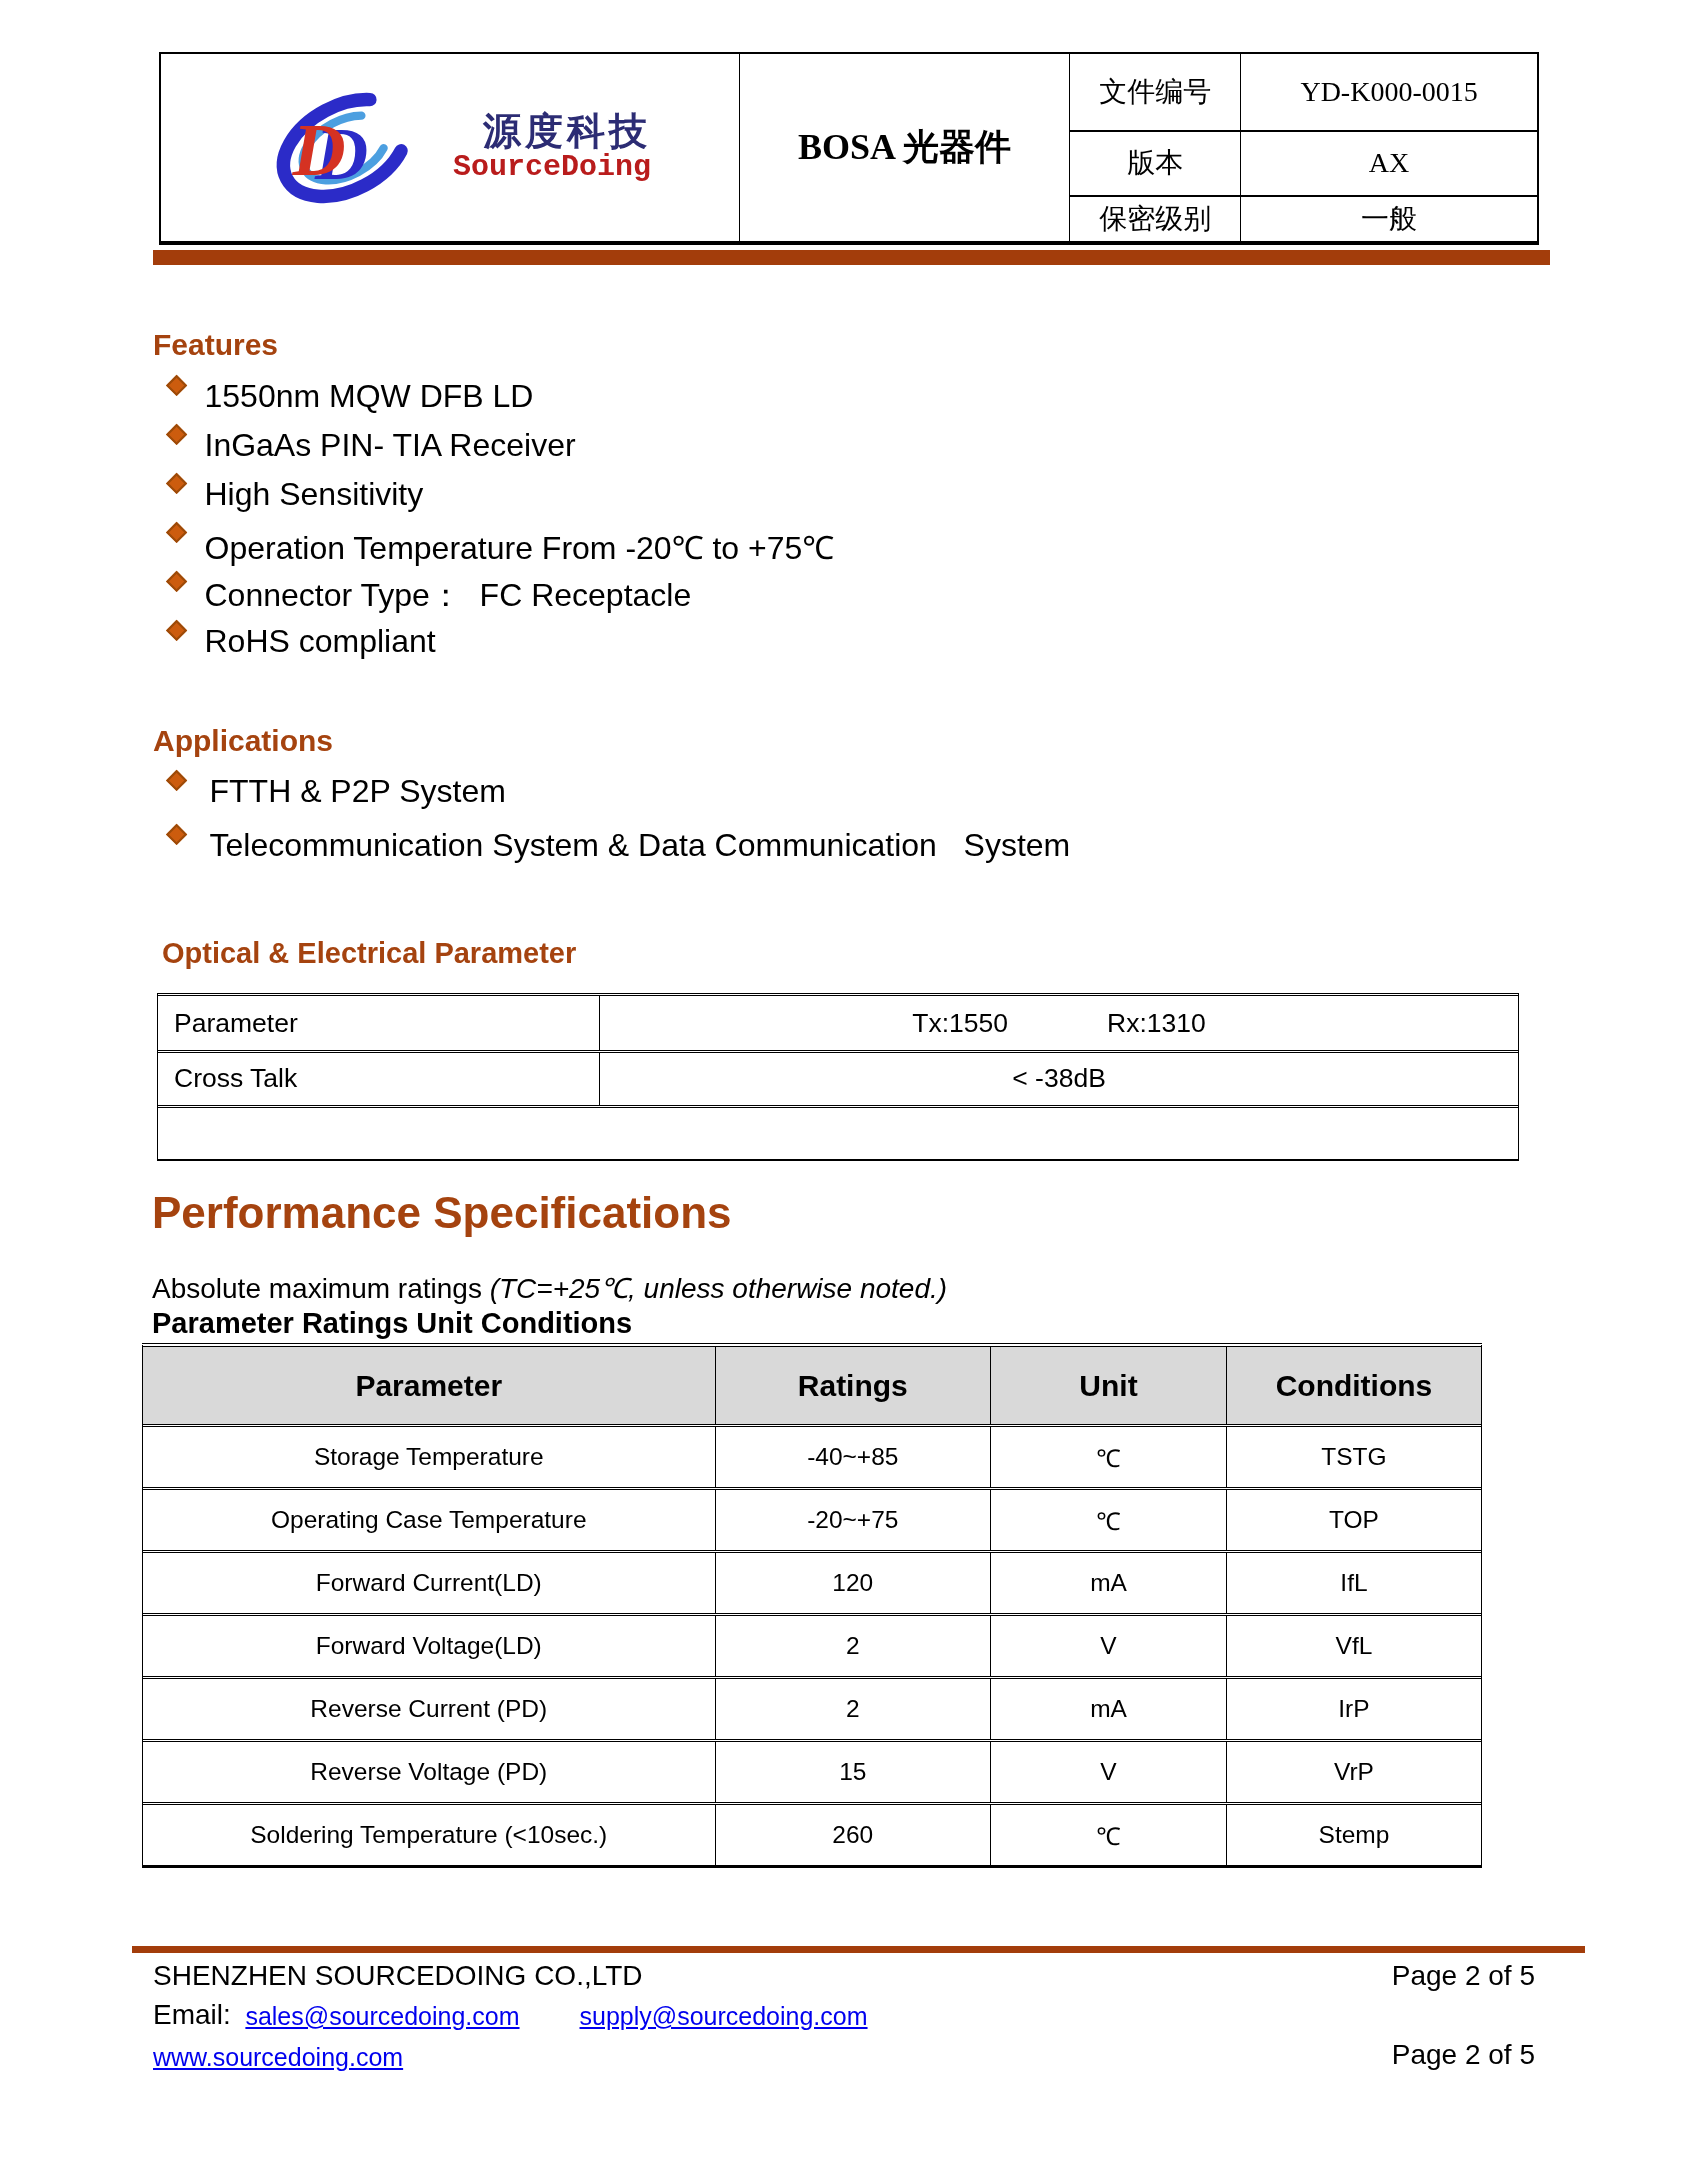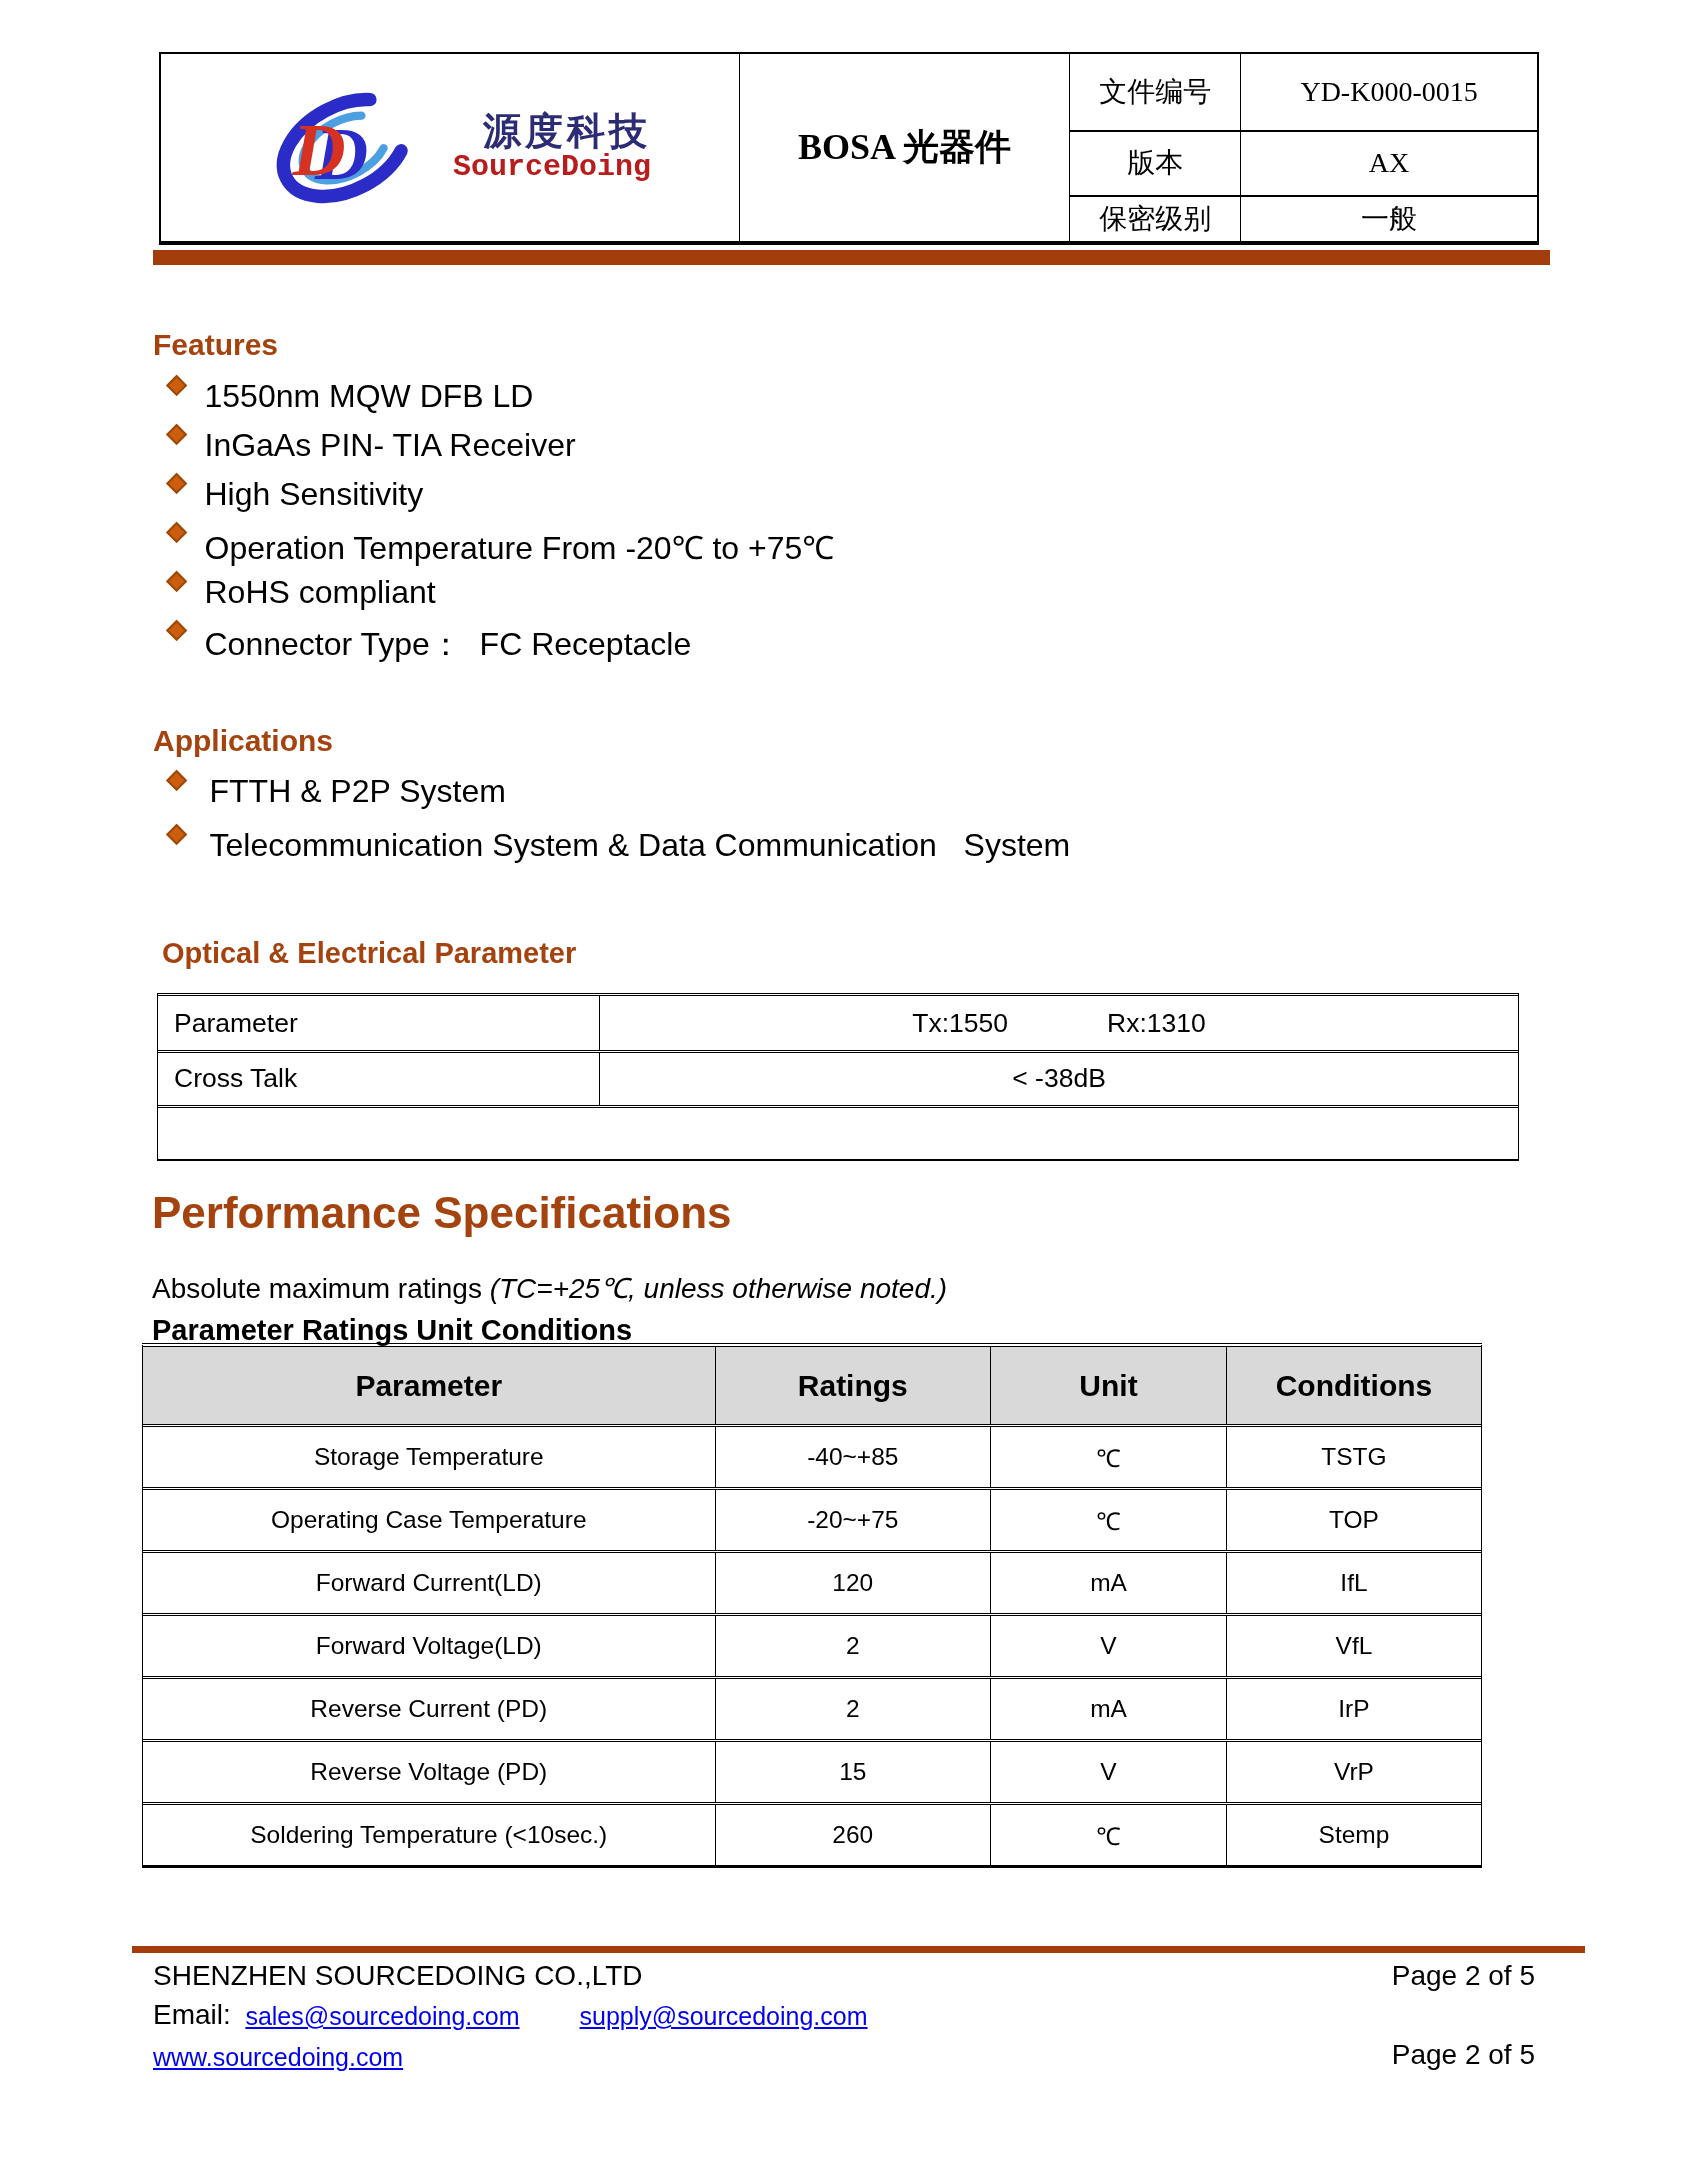--- a/index.html
+++ b/index.html
@@ -62,21 +62,21 @@
     box-sizing:border-box; font-size:26.5px;
   }
   .opt-row { display:grid; grid-template-columns:669fr 1389fr; box-sizing:border-box; }
   .opt-row + .opt-row { border-top:3.3px double #000; }
   .opt-name { display:flex; align-items:center; padding-left:16px; border-right:1.3px solid #000; box-sizing:border-box; }
   .opt-val { display:flex; align-items:center; justify-content:center; gap:99px; white-space:pre-wrap; }
 
   
   .note { position:absolute; left:152px; top:1268px; font-size:28px; }
   .note .it { font-style:italic; }
-  .tbl-title { position:absolute; left:152px; top:1307px; font-size:29px; font-weight:bold;margin-top:7px; }
+  .tbl-title { position:absolute; left:152px; top:1307px; font-size:29px; font-weight:bold; }
 
   
   .perf-table {
     position:absolute; left:142px; top:1343px; width:1340px;
     display:grid; grid-template-rows:77px repeat(7, 63px);
     border:1.3px solid #000; border-top:4px double #000; border-bottom:3.3px solid #000;
     box-sizing:border-box;
   }
   .perf-row { display:grid; grid-template-columns:865fr 417fr 357fr 386fr; box-sizing:border-box; }
   .perf-row + .perf-row { border-top:3.3px double #000; }
@@ -139,25 +139,25 @@
     <div class="bitem">
       <span class="diamond"></span>
       <span class="bitem-label">High Sensitivity</span>
     </div>
     <div class="bitem">
       <span class="diamond"></span>
       <span class="bitem-label">Operation Temperature From -20℃ to +75℃</span>
     </div>
     <div class="bitem">
       <span class="diamond"></span>
+      <span class="bitem-label">Connector Type：  FC Receptacle</span>
+    </div>
+    <div class="bitem">
+      <span class="diamond"></span>
       <span class="bitem-label">RoHS compliant</span>
-    </div>
-    <div class="bitem">
-      <span class="diamond"></span>
-      <span class="bitem-label">Connector Type：  FC Receptacle</span>
     </div>
   </div>
 
   <div class="sec-h h-apps">Applications</div>
   <div class="blist l-apps">
     <div class="bitem">
       <span class="diamond"></span>
       <span class="bitem-label">FTTH &amp; P2P System</span>
     </div>
     <div class="bitem">

